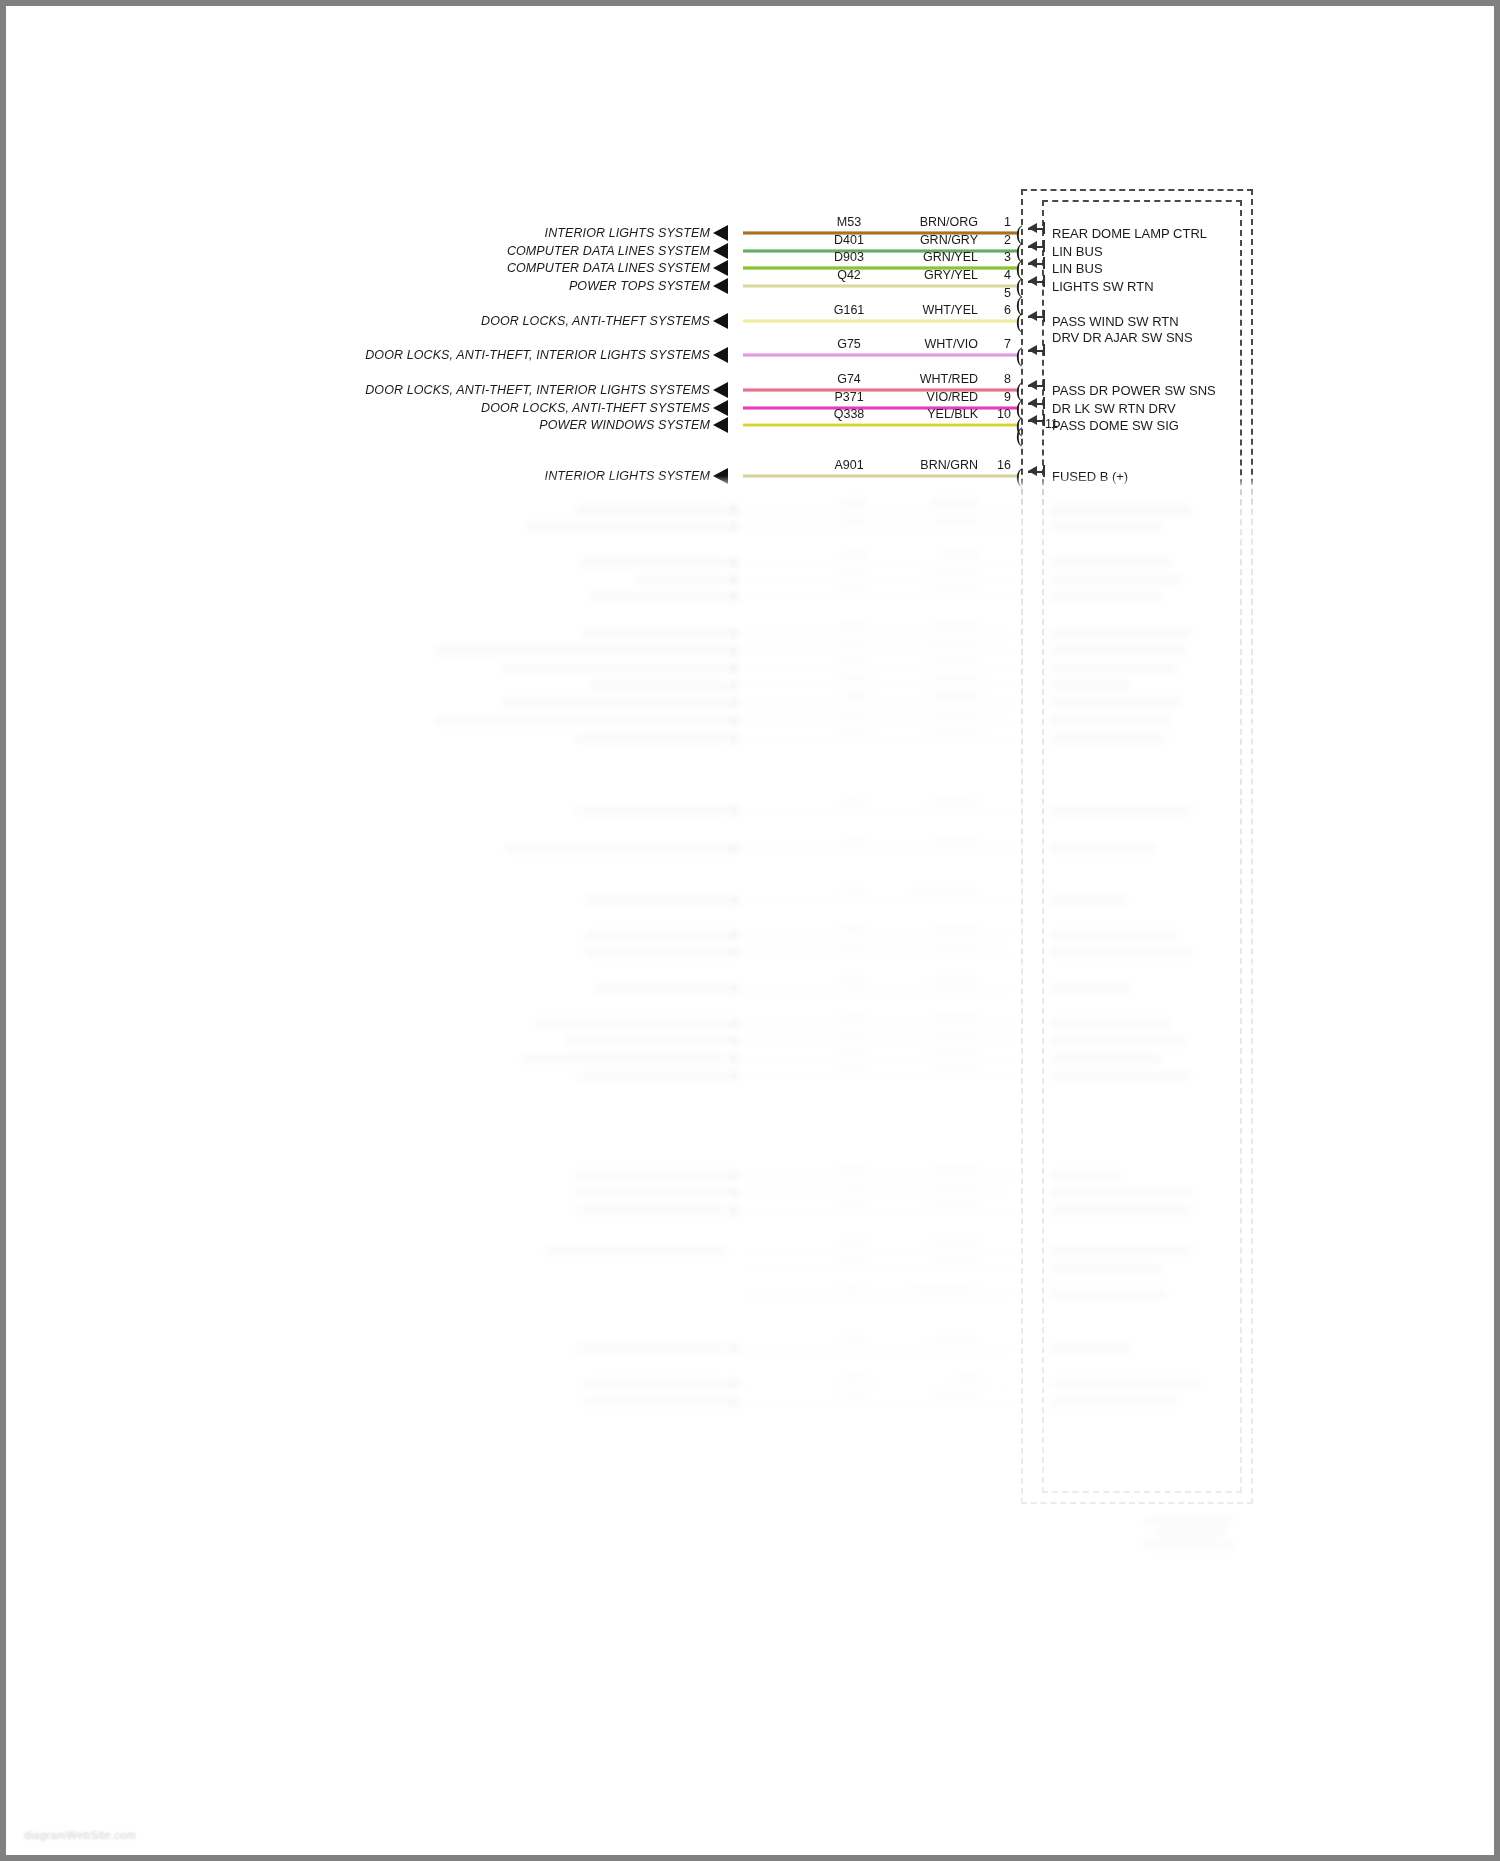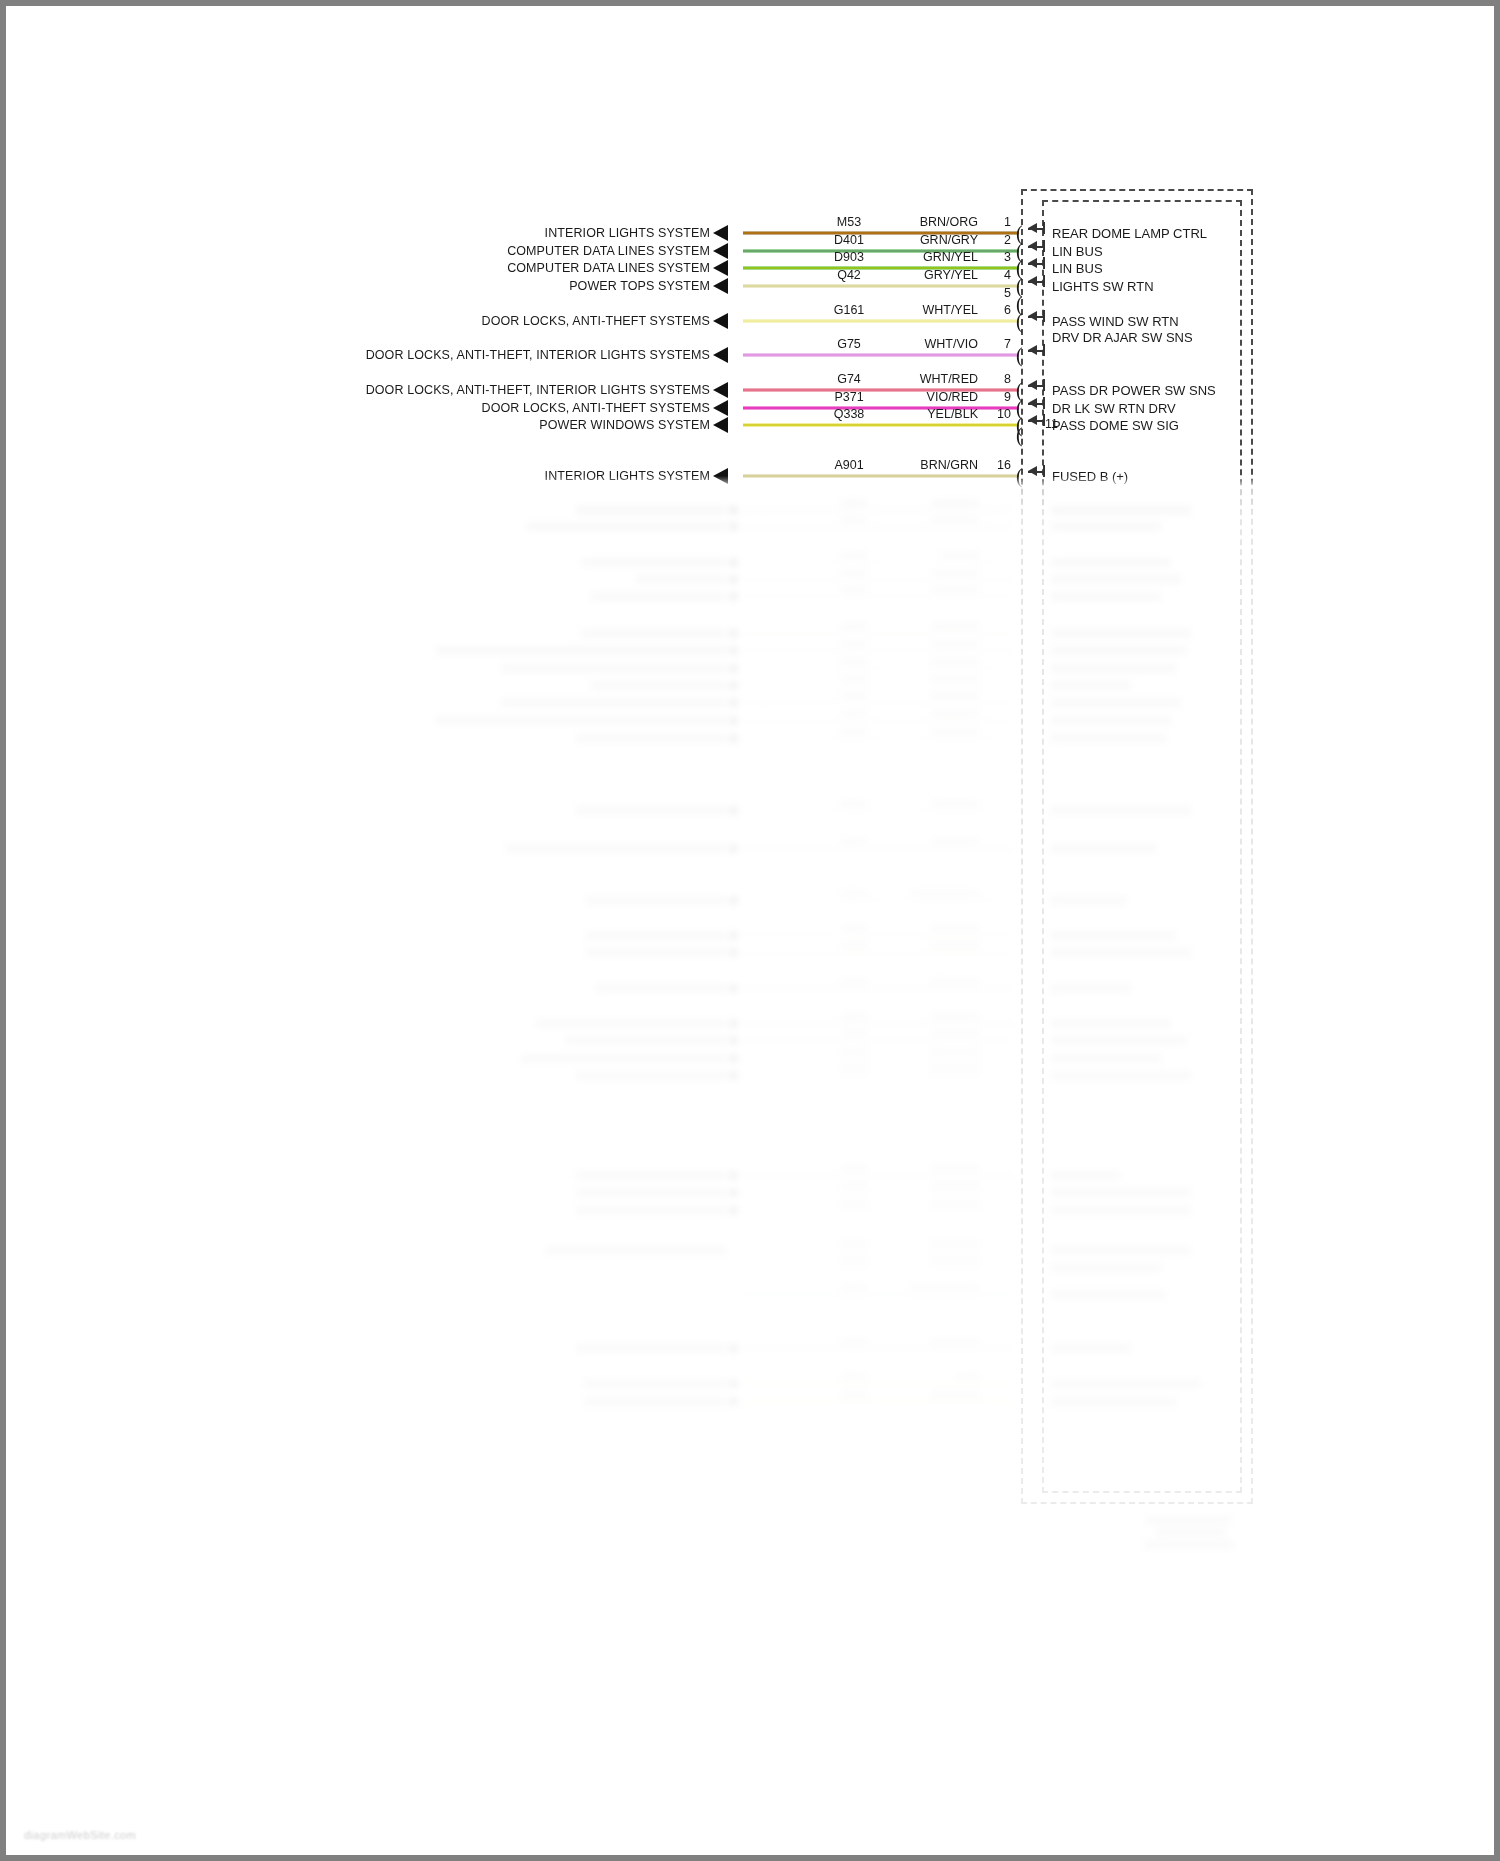--- a/index.html
+++ b/index.html
@@ -20,20 +20,21 @@
   
   .sys-label{
     position:absolute;
     right:auto;
     text-align:right;
     font-size:12.5px;
     color:#1a1a1a;
     letter-spacing:.1px;
     white-space:nowrap;
     transform:translateY(-50%);
+    font-style:italic;
   }
 
   
   .arrow{
     position:absolute;
     width:0;height:0;
     border-top:8px solid transparent;
     border-bottom:8px solid transparent;
     border-right:15px solid #111;
     transform:translateY(-50%);

